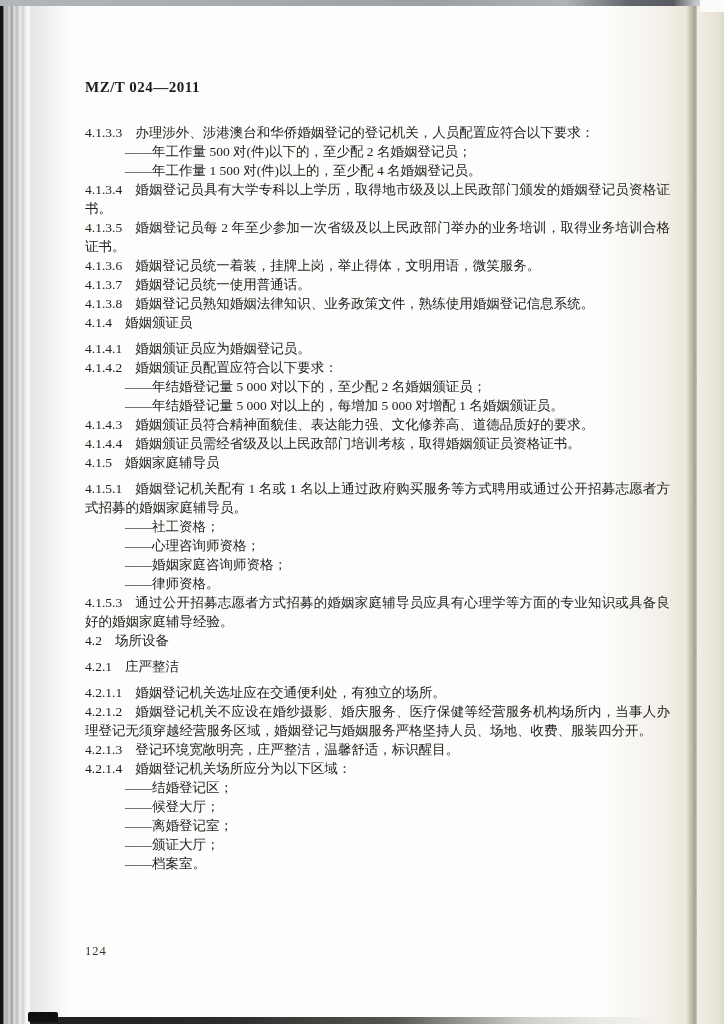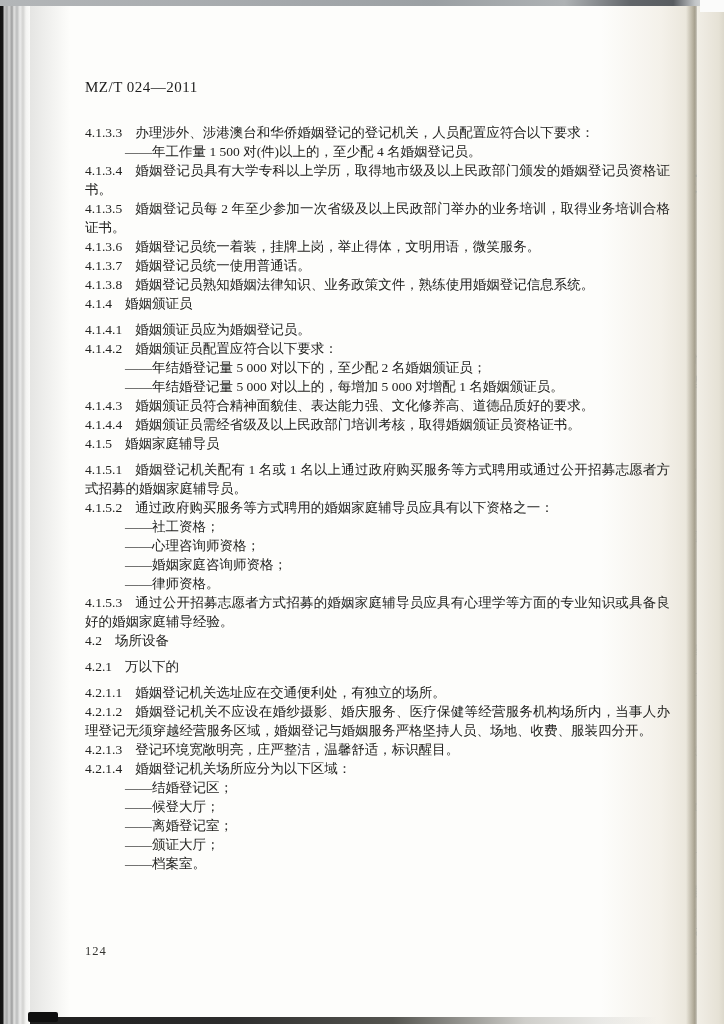--- a/index.html
+++ b/index.html
@@ -48,21 +48,21 @@
   .corner-bottom-left{
     position:absolute;left:28px;top:1012px;width:30px;height:10px;z-index:6;
     background:#0f0f0f;border-radius:2px;
   }
   
   .doc{
     position:absolute;left:85px;top:78px;width:585px;z-index:10;
     color:#222220;font-size:13.5px;line-height:19px;
   }
   .std-no{
-    font-weight:normal;font-size:15px;letter-spacing:.5px;margin:0 0 26px 0;color:#1c1c1c;
+    font-weight:bold;font-size:15px;letter-spacing:.5px;margin:0 0 26px 0;color:#1c1c1c;
   }
   .blocks p{margin:0;padding:0;}
   .blocks p.para{text-align:justify;}
   .blocks p.dash{padding-left:40px;}
   .blocks p.h2{font-weight:normal;margin:0 0 7px 0;}
   .blocks .num{display:inline-block;margin-right:13px;white-space:nowrap;}
   .page-no{
     position:absolute;left:85px;top:944px;z-index:10;
     font-size:12.5px;color:#33332f;letter-spacing:1px;
   }
@@ -116,43 +116,43 @@
     <span class="bleed" style="left: 418px; top: 883px; font-size: 13px;">4.1.3.2 办理内地居民婚姻登记的登记机关，人员配置应符合</span>
     <span class="bleed" style="left: 430px; top: 904px; font-size: 13px;">——辖区户籍人口 50 万以下的，至少配 2 名婚姻登记员；</span>
     <span class="bleed" style="left: 392px; top: 924px; font-size: 12px;">——辖区户籍人口 50 万以上的城市辖区，每增加 50 万人口增配 1 名婚姻登记</span>
     <span class="bleed" style="left: 380px; top: 943px; font-size: 12px;">——辖区户籍人口 30 万以上的县(县级市)，每增配 10 万人口增配 1 名婚姻——</span>
   </div>
 
 <div class="doc">
   <p class="std-no">MZ/T 024—2011</p>
   <div class="blocks" id="blocks">
       <p class="para"><span class="num">4.1.3.3</span><span>办理涉外、涉港澳台和华侨婚姻登记的登记机关，人员配置应符合以下要求：</span></p>
+      <p class="dash"><span>——年工作量 500 对(件)以下的，至少配 2 名婚姻登记员；</span></p>
       <p class="dash"><span>——年工作量 1 500 对(件)以上的，至少配 4 名婚姻登记员。</span></p>
       <p class="para"><span class="num">4.1.3.4</span><span>婚姻登记员具有大学专科以上学历，取得地市级及以上民政部门颁发的婚姻登记员资格证书。</span></p>
       <p class="para"><span class="num">4.1.3.5</span><span>婚姻登记员每 2 年至少参加一次省级及以上民政部门举办的业务培训，取得业务培训合格证书。</span></p>
       <p class="para"><span class="num">4.1.3.6</span><span>婚姻登记员统一着装，挂牌上岗，举止得体，文明用语，微笑服务。</span></p>
       <p class="para"><span class="num">4.1.3.7</span><span>婚姻登记员统一使用普通话。</span></p>
       <p class="para"><span class="num">4.1.3.8</span><span>婚姻登记员熟知婚姻法律知识、业务政策文件，熟练使用婚姻登记信息系统。</span></p>
       <p class="h2"><span class="num">4.1.4</span><span>婚姻颁证员</span></p>
       <p class="para"><span class="num">4.1.4.1</span><span>婚姻颁证员应为婚姻登记员。</span></p>
       <p class="para"><span class="num">4.1.4.2</span><span>婚姻颁证员配置应符合以下要求：</span></p>
       <p class="dash"><span>——年结婚登记量 5 000 对以下的，至少配 2 名婚姻颁证员；</span></p>
       <p class="dash"><span>——年结婚登记量 5 000 对以上的，每增加 5 000 对增配 1 名婚姻颁证员。</span></p>
       <p class="para"><span class="num">4.1.4.3</span><span>婚姻颁证员符合精神面貌佳、表达能力强、文化修养高、道德品质好的要求。</span></p>
       <p class="para"><span class="num">4.1.4.4</span><span>婚姻颁证员需经省级及以上民政部门培训考核，取得婚姻颁证员资格证书。</span></p>
       <p class="h2"><span class="num">4.1.5</span><span>婚姻家庭辅导员</span></p>
       <p class="para"><span class="num">4.1.5.1</span><span>婚姻登记机关配有 1 名或 1 名以上通过政府购买服务等方式聘用或通过公开招募志愿者方式招募的婚姻家庭辅导员。</span></p>
-      <p class="para"><span class="num">4.1.5.2</span><span>通过政府购买服务等方式聘用的婚姻家庭辅导员应具有以下资格之一：</span></p>
       <p class="dash"><span>——社工资格；</span></p>
       <p class="dash"><span>——心理咨询师资格；</span></p>
       <p class="dash"><span>——婚姻家庭咨询师资格；</span></p>
       <p class="dash"><span>——律师资格。</span></p>
       <p class="para"><span class="num">4.1.5.3</span><span>通过公开招募志愿者方式招募的婚姻家庭辅导员应具有心理学等方面的专业知识或具备良好的婚姻家庭辅导经验。</span></p>
       <p class="h2"><span class="num">4.2</span><span>场所设备</span></p>
-      <p class="h2"><span class="num">4.2.1</span><span>万以下的</span></p>
+      <p class="h2"><span class="num">4.2.1</span><span>庄严整洁</span></p>
       <p class="para"><span class="num">4.2.1.1</span><span>婚姻登记机关选址应在交通便利处，有独立的场所。</span></p>
       <p class="para"><span class="num">4.2.1.2</span><span>婚姻登记机关不应设在婚纱摄影、婚庆服务、医疗保健等经营服务机构场所内，当事人办理登记无须穿越经营服务区域，婚姻登记与婚姻服务严格坚持人员、场地、收费、服装四分开。</span></p>
       <p class="para"><span class="num">4.2.1.3</span><span>登记环境宽敞明亮，庄严整洁，温馨舒适，标识醒目。</span></p>
       <p class="para"><span class="num">4.2.1.4</span><span>婚姻登记机关场所应分为以下区域：</span></p>
       <p class="dash"><span>——结婚登记区；</span></p>
       <p class="dash"><span>——候登大厅；</span></p>
       <p class="dash"><span>——离婚登记室；</span></p>
       <p class="dash"><span>——颁证大厅；</span></p>
       <p class="dash"><span>——档案室。</span></p>
     </div>

